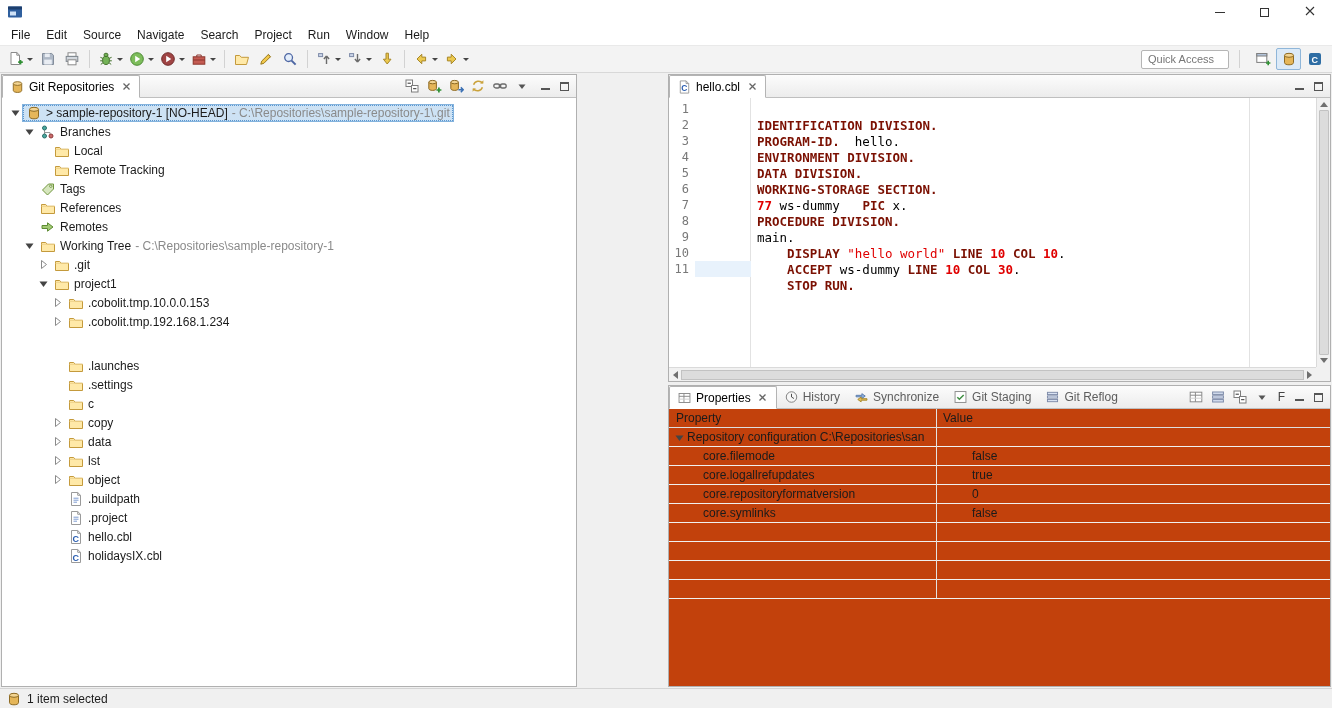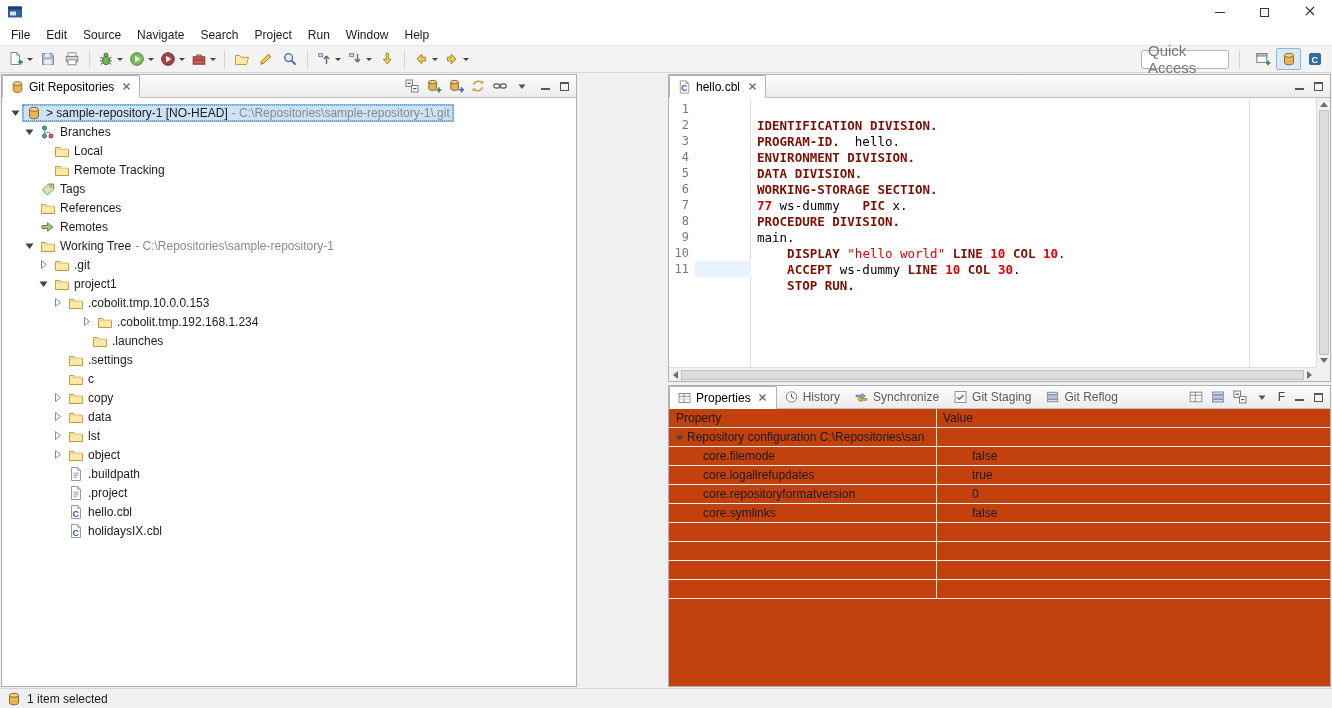--- a/index.html
+++ b/index.html
@@ -21,21 +21,21 @@
   .menubar{height:21px;background:#fff;display:flex;align-items:center;padding-left:3px;}
   .menu-item{padding:3px 8px;border-radius:2px;cursor:default;}
 
   
   .toolbar{height:28px;background:#f3f3f3;border-top:1px solid #e9e9e9;border-bottom:1px solid #d8d8d8;display:flex;align-items:center;padding:0 5px;}
   #tb-buttons{display:flex;align-items:center;height:100%;}
   .tb-btn{height:22px;min-width:24px;display:flex;align-items:center;justify-content:center;border:1px solid transparent;border-radius:2px;padding:0 2px;}
   .dd-arrow{width:0;height:0;border-left:3px solid transparent;border-right:3px solid transparent;border-top:3px solid #444;margin-left:3px;}
   .tb-sep{width:1px;height:18px;background:#d2d2d2;margin:0 5px;display:inline-block;}
   .tb-right{margin-left:auto;display:flex;align-items:center;gap:5px;}
-  .quick-access{width:88px;height:19px;border:1px solid #b5b5b5;border-radius:2px;background:#fff;color:#767676;display:flex;align-items:center;padding-left:6px;font-size:15px;}
+  .quick-access{width:88px;height:19px;border:1px solid #b5b5b5;border-radius:2px;background:#fff;color:#767676;display:flex;align-items:center;padding-left:6px;font-size:11px;}
   .persp-btn{height:22px;width:25px;display:flex;align-items:center;justify-content:center;border:1px solid transparent;border-radius:2px;}
   .persp-btn.active{background:#dceaf7;border-color:#8fb6d9;}
 
   
   .workspace{position:absolute;top:73px;left:0;right:0;bottom:20px;}
   .panel{position:absolute;background:#fff;border:1px solid #b0b0b0;}
   #left-panel{left:1px;top:1px;width:576px;bottom:1px;}
   #editor-panel{left:668px;top:1px;right:1px;height:308px;}
   #props-panel{left:668px;top:312px;right:1px;bottom:1px;}
 
@@ -546,37 +546,37 @@
             <span class="sel-wrap">
               <span class="ico">
                 <svg width="16" height="16" viewBox="0 0 16 16">
                   <path d="M1.5 4.5h4.2l1.6 1.8h7.2v7.2H1.5z" fill="#ffe9a8" stroke="#c49a3c"></path>
                   <path d="M1.5 6.3h13" stroke="#eed189" fill="none"></path>
                 </svg>
               </span>
               <span class="tlabel">.cobolit.tmp.10.0.0.153</span>
             </span>
           </div>
-          <div class="tree-row" style="padding-left: 77px;">
+          <div class="tree-row" style="padding-left: 48px;">
             <span class="twistie">
               <svg width="9" height="9" viewBox="0 0 9 9">
                 <path d="M2.5 0.5l5 4-5 4z" fill="#fff" stroke="#8a8a8a"></path>
               </svg>
             </span>
             <span class="sel-wrap">
               <span class="ico">
                 <svg width="16" height="16" viewBox="0 0 16 16">
                   <path d="M1.5 4.5h4.2l1.6 1.8h7.2v7.2H1.5z" fill="#ffe9a8" stroke="#c49a3c"></path>
                   <path d="M1.5 6.3h13" stroke="#eed189" fill="none"></path>
                 </svg>
               </span>
               <span class="tlabel">.cobolit.tmp.192.168.1.234</span>
             </span>
           </div>
-          <div class="tree-row" style="padding-left: 72px;">
+          <div class="tree-row" style="padding-left: 48px; margin-top: 25px;">
             <span class="twistie"></span>
             <span class="sel-wrap">
               <span class="ico">
                 <svg width="16" height="16" viewBox="0 0 16 16">
                   <path d="M1.5 4.5h4.2l1.6 1.8h7.2v7.2H1.5z" fill="#ffe9a8" stroke="#c49a3c"></path>
                   <path d="M1.5 6.3h13" stroke="#eed189" fill="none"></path>
                 </svg>
               </span>
               <span class="tlabel">.launches</span>
             </span>

